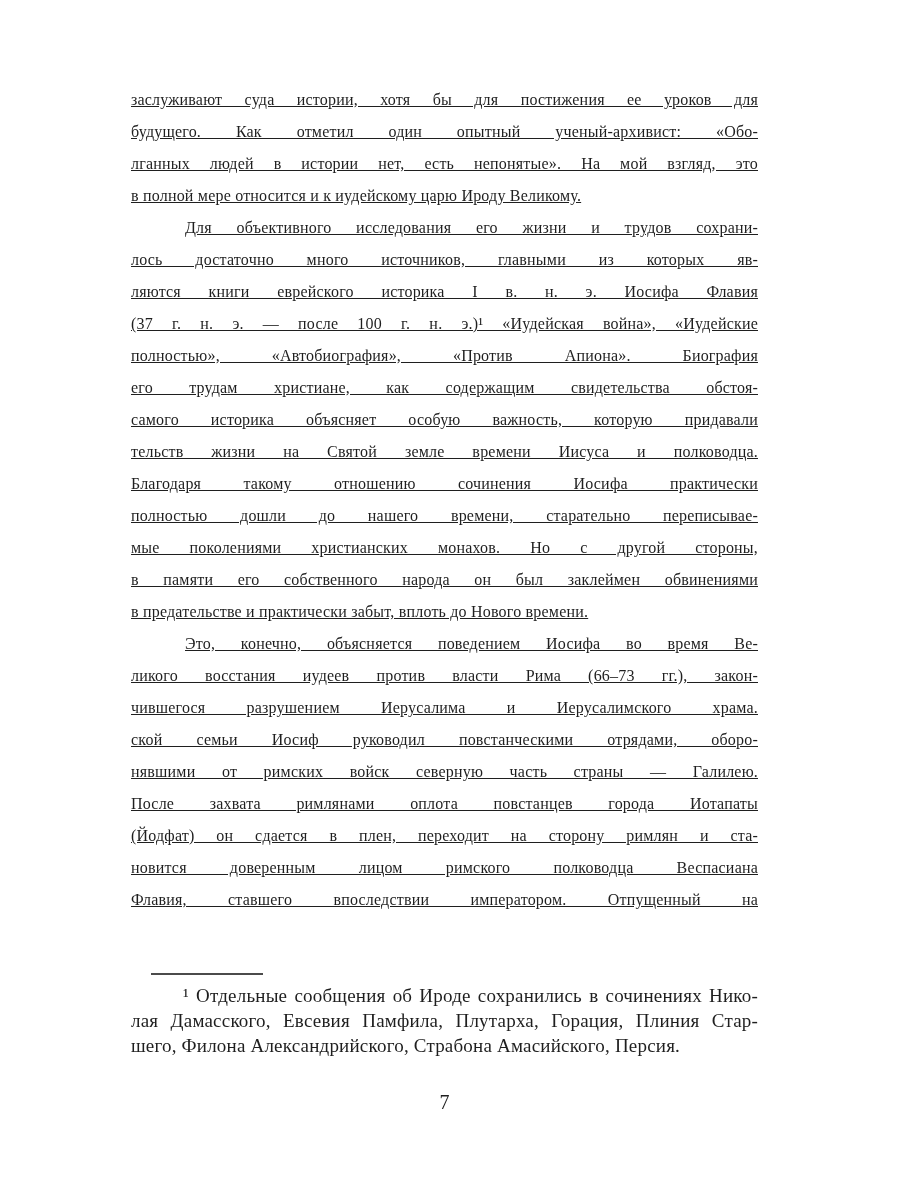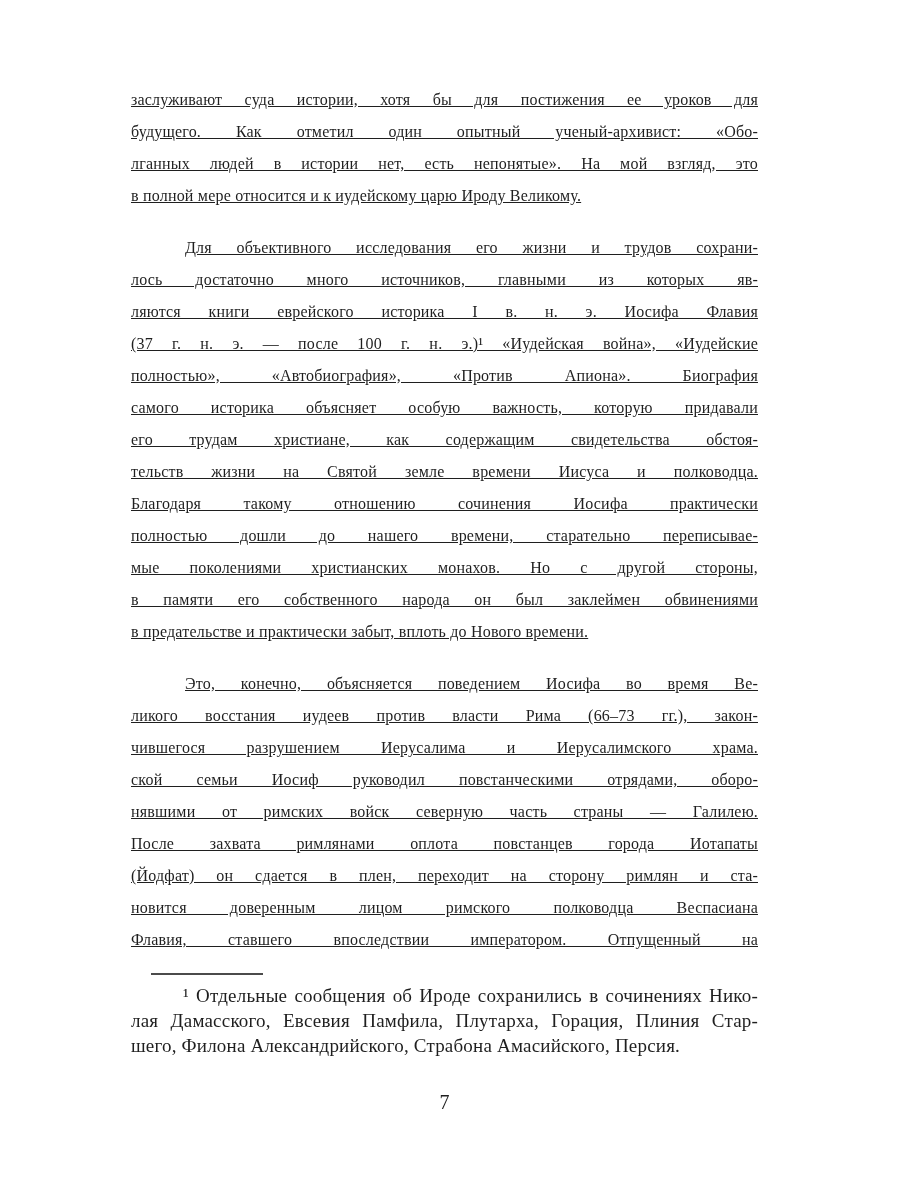--- a/index.html
+++ b/index.html
@@ -26,21 +26,20 @@
   .line {
     font-size: 16px;
     line-height: 32px;
     text-align: justify;
     text-align-last: justify;
     letter-spacing: 0.2px;
     text-decoration: underline;
   }
   .line.indent {
     text-indent: 54px;
-    margin-top: 20px;
   }
   .line.last {
     text-align-last: left;
   }
   .footnote {
     position: absolute;
     left: 131px;
     top: 973px;
     width: 627px;
   }
@@ -83,22 +82,22 @@
         <div class="line">будущего. Как отметил один опытный ученый-архивист: «Обо-</div>
         <div class="line">лганных людей в истории нет, есть непонятые». На мой взгляд, это</div>
         <div class="line last">в полной мере относится и к иудейскому царю Ироду Великому.</div>
       </div>
       <div class="paragraph">
         <div class="line indent">Для объективного исследования его жизни и трудов сохрани-</div>
         <div class="line">лось достаточно много источников, главными из которых яв-</div>
         <div class="line">ляются книги еврейского историка I в. н. э. Иосифа Флавия</div>
         <div class="line">(37 г. н. э. — после 100 г. н. э.)¹ «Иудейская война», «Иудейские</div>
         <div class="line">полностью», «Автобиография», «Против Апиона». Биография</div>
+        <div class="line">его трудам христиане, как содержащим свидетельства обстоя-</div>
         <div class="line">самого историка объясняет особую важность, которую придавали</div>
-        <div class="line">его трудам христиане, как содержащим свидетельства обстоя-</div>
         <div class="line">тельств жизни на Святой земле времени Иисуса и полководца.</div>
         <div class="line">Благодаря такому отношению сочинения Иосифа практически</div>
         <div class="line">полностью дошли до нашего времени, старательно переписывае-</div>
         <div class="line">мые поколениями христианских монахов. Но с другой стороны,</div>
         <div class="line">в памяти его собственного народа он был заклеймен обвинениями</div>
         <div class="line last">в предательстве и практически забыт, вплоть до Нового времени.</div>
       </div>
       <div class="paragraph">
         <div class="line indent">Это, конечно, объясняется поведением Иосифа во время Ве-</div>
         <div class="line">ликого восстания иудеев против власти Рима (66–73 гг.), закон-</div>

